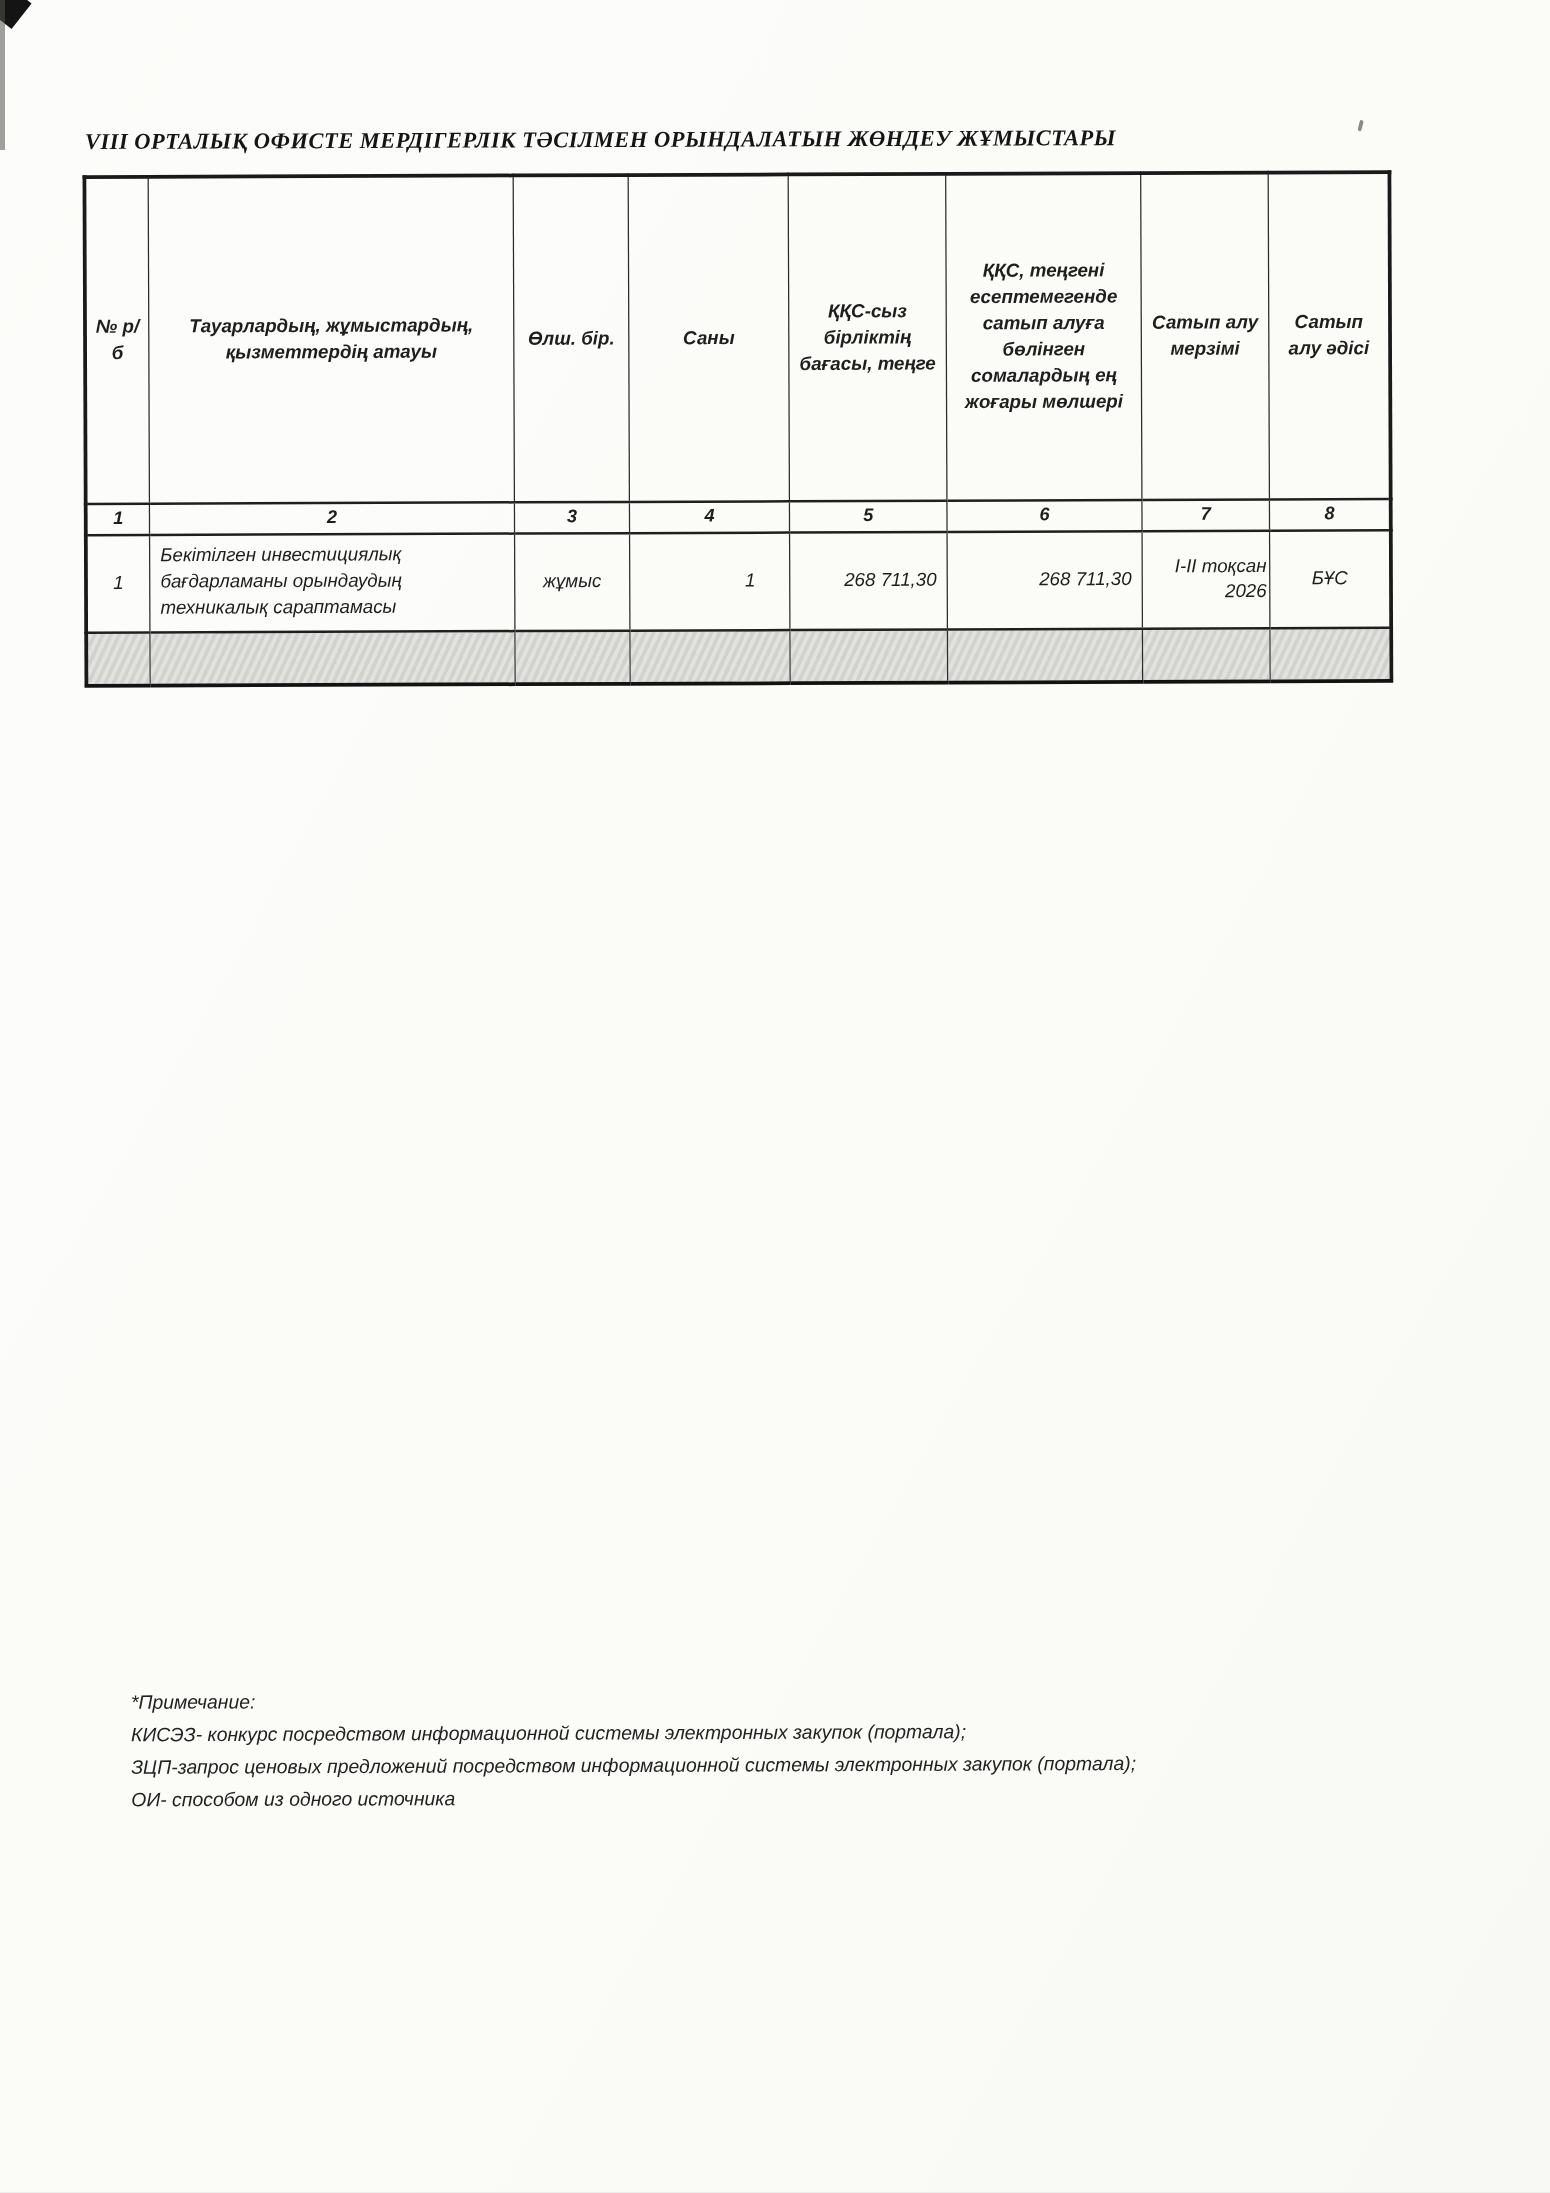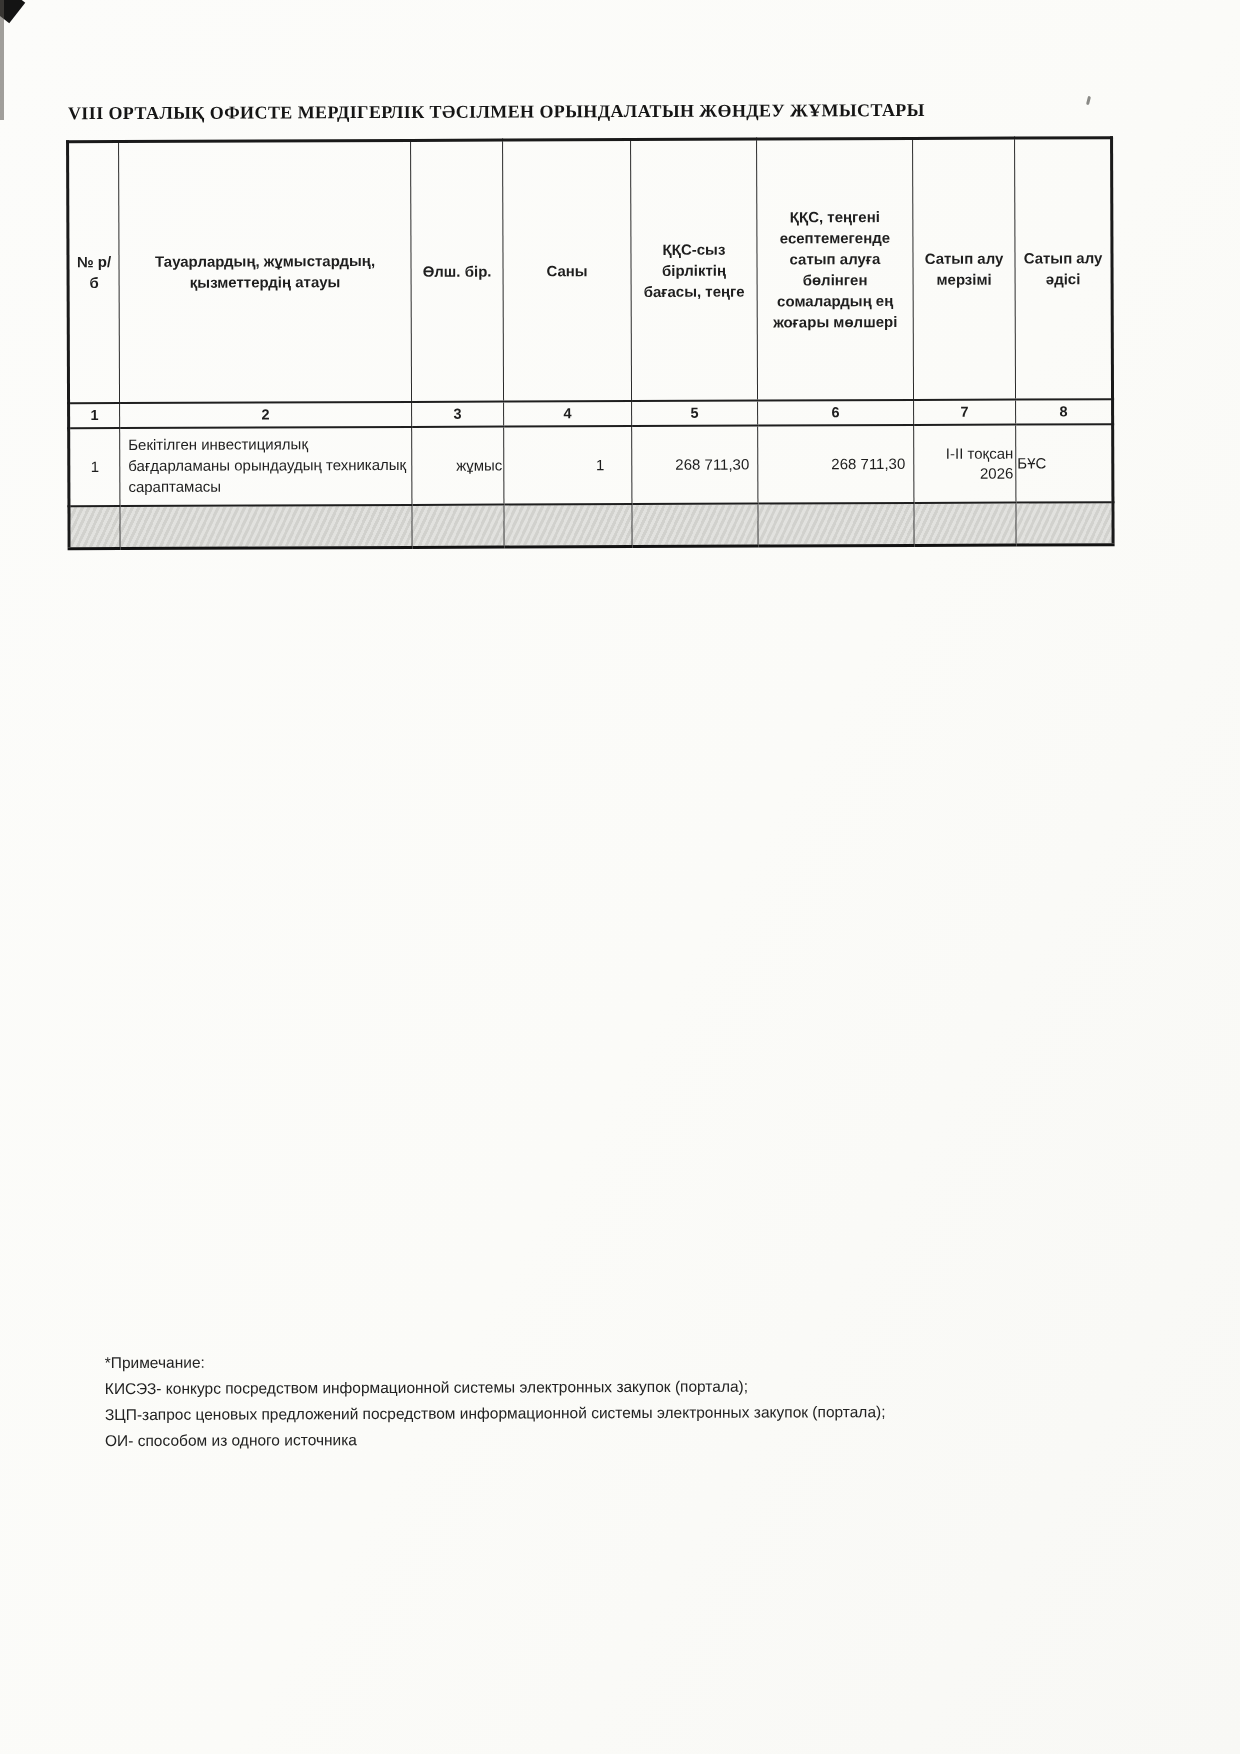--- a/index.html
+++ b/index.html
@@ -5,20 +5,21 @@
   html,body{margin:0;padding:0;}
   body{
     width:1240px;height:1754px;
     background:#e9e9e7;
     font-family:"Liberation Sans", sans-serif;
   }
   .page{
     position:relative;width:1240px;height:1754px;overflow:hidden;
     background:linear-gradient(120deg,#fcfcfa 0%,#fbfbf8 55%,#f8f8f5 100%);
     color:#1d1d1d;
+    font-style:italic;
   }
   
   .corner-mark{
     position:absolute;left:-6px;top:-8px;width:26px;height:26px;
     background:#141414;
     transform:rotate(38deg);
   }
   .edge-shadow{
     position:absolute;left:0;top:0;width:4px;height:120px;background:#55524d;opacity:.55;
   }
@@ -54,26 +55,26 @@
   }
   tr.colnum-row{height:25px;}
   tr.colnum-row td{
     text-align:center;font-weight:bold;font-size:14.5px;padding:1px 2px;
     border-bottom:2px solid #1f1f1f;
   }
   tr.data-row{height:78px;}
   tr.data-row td{vertical-align:middle;font-size:15px;}
   td.c-num{text-align:center;}
   td.c-name{text-align:left;padding:6px 4px 6px 8px;line-height:1.38;}
-  td.c-unit{text-align:right;}
+  td.c-unit{text-align:center;}
   td.c-qty{text-align:right;padding-right:27px;}
   td.c-price{text-align:right;padding-right:8px;}
   td.c-total{text-align:right;padding-right:8px;}
   td.c-period{text-align:right;padding:4px 2px 4px 5px;line-height:1.3;vertical-align:middle;}
-  td.c-method{text-align:left;margin-top:46px;}
+  td.c-method{text-align:center;margin-top:46px;}
   tr.shaded-row{height:43px;}
   tr.shaded-row td{
     background:#d8d8d4;
     background-image:repeating-linear-gradient(115deg, rgba(255,255,255,.25) 0 3px, rgba(0,0,0,0.03) 3px 6px);
     border-top:2px solid #1f1f1f;
     border-bottom:3px solid #121212;
   }
   .notes{
     position:absolute;left:100px;top:1350px;width:980px;
     font-size:15.5px;line-height:26px;color:#222;

